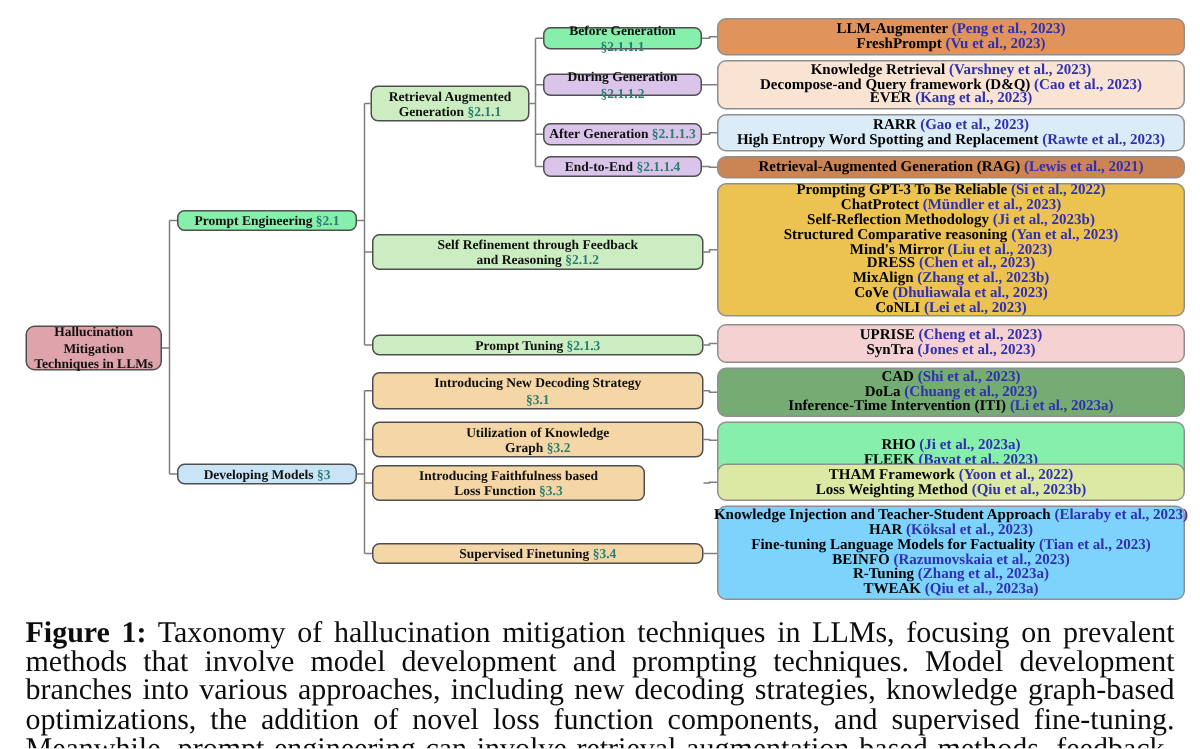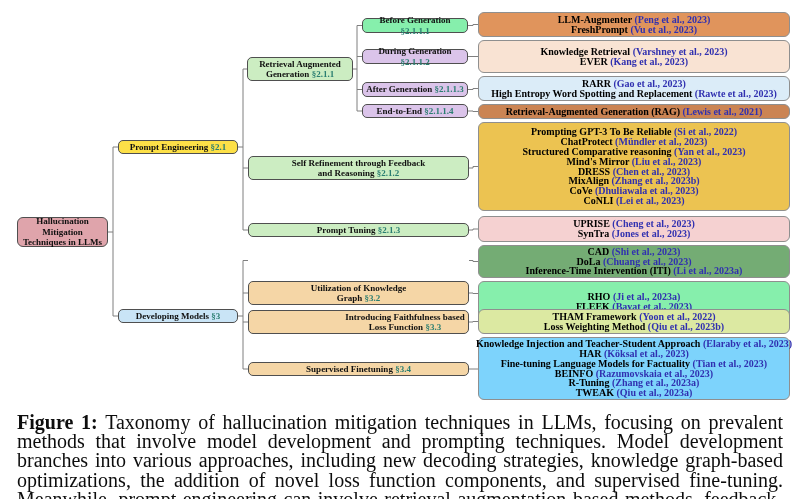--- a/index.html
+++ b/index.html
@@ -55,21 +55,21 @@
       M469 260.5 H473 V261.5 H478
       M469 293 H473 V293.5 H478
       M469 322 H473 V321.5 H478
       M469 369 H478"></path>
   </svg>
 
   <div class="node" style="left: 17px; top: 217px; width: 91px; height: 30px; border-radius: 6px; background-color: rgb(223, 164, 171);">
     <span class="txt">Hallucination Mitigation Techniques in LLMs</span>
   </div>
 
-  <div class="node" style="left: 118px; top: 140px; width: 120px; height: 14px; background-color: #fde047;">
+  <div class="node" style="left: 118px; top: 140px; width: 120px; height: 14px; background-color: #86efac;">
     <span class="txt"><span>Prompt Engineering</span> <span class="sec">§2.1</span></span>
   </div>
   <div class="node" style="left: 118px; top: 309px; width: 120px; height: 14px; background-color: rgb(201, 228, 246);">
     <span class="txt"><span>Developing Models</span> <span class="sec">§3</span></span>
   </div>
 
   <div class="node wrap96" style="left: 247px; top: 57px; width: 106px; height: 24px; background-color: rgb(204, 237, 194);">
     <span class="txt"><span>Retrieval Augmented Generation</span> <span class="sec">§2.1.1</span></span>
   </div>
   <div class="node wrap140" style="left: 248px; top: 156px; width: 221px; height: 24px; background-color: rgb(204, 237, 194);">
@@ -85,48 +85,53 @@
   <div class="node" style="left: 362px; top: 49px; width: 106px; height: 15px; background-color: rgb(219, 196, 234);">
     <span class="txt"><span>During Generation</span> <span class="sec">§2.1.1.2</span></span>
   </div>
   <div class="node" style="left: 362px; top: 82px; width: 106px; height: 15px; background-color: rgb(219, 196, 234);">
     <span class="txt"><span>After Generation</span> <span class="sec">§2.1.1.3</span></span>
   </div>
   <div class="node" style="left: 362px; top: 104px; width: 106px; height: 14px; background-color: rgb(219, 196, 234);">
     <span class="txt"><span>End-to-End</span> <span class="sec">§2.1.1.4</span></span>
   </div>
 
+  <div class="node wrap140" style="left: 248px; top: 248px; width: 221px; height: 25px; background-color: rgb(245, 214, 166);">
+    <span class="txt"><span>Introducing New Decoding Strategy</span> <span class="sec">§3.1</span></span>
+  </div>
   <div class="node wrap120" style="left: 248px; top: 281px; width: 221px; height: 24px; background-color: rgb(245, 214, 166);">
     <span class="txt"><span>Utilization of Knowledge Graph</span> <span class="sec">§3.2</span></span>
   </div>
-  <div class="node wrap120" style="left: 248px; top: 310px; width: 221px; height: 24px; background-color: rgb(245, 214, 166); justify-content: flex-end;">
+  <div class="node wrap120" style="left: 248px; top: 310px; width: 182px; height: 24px; background-color: rgb(245, 214, 166);">
     <span class="txt"><span>Introducing Faithfulness based Loss Function</span> <span class="sec">§3.3</span></span>
   </div>
   <div class="node" style="left: 248px; top: 362px; width: 221px; height: 14px; background-color: rgb(245, 214, 166);">
     <span class="txt"><span>Supervised Finetuning</span> <span class="sec">§3.4</span></span>
   </div>
 
   <div class="leaf" style="top: 12px; height: 25px; background-color: rgb(224, 148, 92);">
       <div class="ll"><span class="m">LLM-Augmenter</span><span class="c"> (Peng et al., 2023)</span></div>
       <div class="ll"><span class="m">FreshPrompt</span><span class="c"> (Vu et al., 2023)</span></div>
     </div>
   <div class="leaf" style="top: 40px; height: 33px; background-color: rgb(249, 227, 211);">
       <div class="ll"><span class="m">Knowledge Retrieval</span><span class="c"> (Varshney et al., 2023)</span></div>
+      <div class="ll"><span class="m">Decompose-and Query framework (D&amp;Q)</span><span class="c"> (Cao et al., 2023)</span></div>
       <div class="ll"><span class="m">EVER</span><span class="c"> (Kang et al., 2023)</span></div>
     </div>
   <div class="leaf" style="top: 76px; height: 25px; background-color: rgb(219, 236, 248);">
       <div class="ll"><span class="m">RARR</span><span class="c"> (Gao et al., 2023)</span></div>
       <div class="ll"><span class="m">High Entropy Word Spotting and Replacement</span><span class="c"> (Rawte et al., 2023)</span></div>
     </div>
   <div class="leaf" style="top: 104px; height: 15px; background-color: rgb(203, 132, 83);">
       <div class="ll"><span class="m">Retrieval-Augmented Generation (RAG)</span><span class="c"> (Lewis et al., 2021)</span></div>
     </div>
   <div class="leaf" style="top: 122px; height: 89px; background-color: rgb(236, 195, 81);">
       <div class="ll"><span class="m">Prompting GPT-3 To Be Reliable</span><span class="c"> (Si et al., 2022)</span></div>
       <div class="ll"><span class="m">ChatProtect</span><span class="c"> (Mündler et al., 2023)</span></div>
+      <div class="ll"><span class="m">Self-Reflection Methodology</span><span class="c"> (Ji et al., 2023b)</span></div>
       <div class="ll"><span class="m">Structured Comparative reasoning</span><span class="c"> (Yan et al., 2023)</span></div>
       <div class="ll"><span class="m">Mind's Mirror</span><span class="c"> (Liu et al., 2023)</span></div>
       <div class="ll"><span class="m">DRESS</span><span class="c"> (Chen et al., 2023)</span></div>
       <div class="ll"><span class="m">MixAlign</span><span class="c"> (Zhang et al., 2023b)</span></div>
       <div class="ll"><span class="m">CoVe</span><span class="c"> (Dhuliawala et al., 2023)</span></div>
       <div class="ll"><span class="m">CoNLI</span><span class="c"> (Lei et al., 2023)</span></div>
     </div>
   <div class="leaf" style="top: 216px; height: 26px; background-color: rgb(245, 209, 209);">
       <div class="ll"><span class="m">UPRISE</span><span class="c"> (Cheng et al., 2023)</span></div>
       <div class="ll"><span class="m">SynTra</span><span class="c"> (Jones et al., 2023)</span></div>

